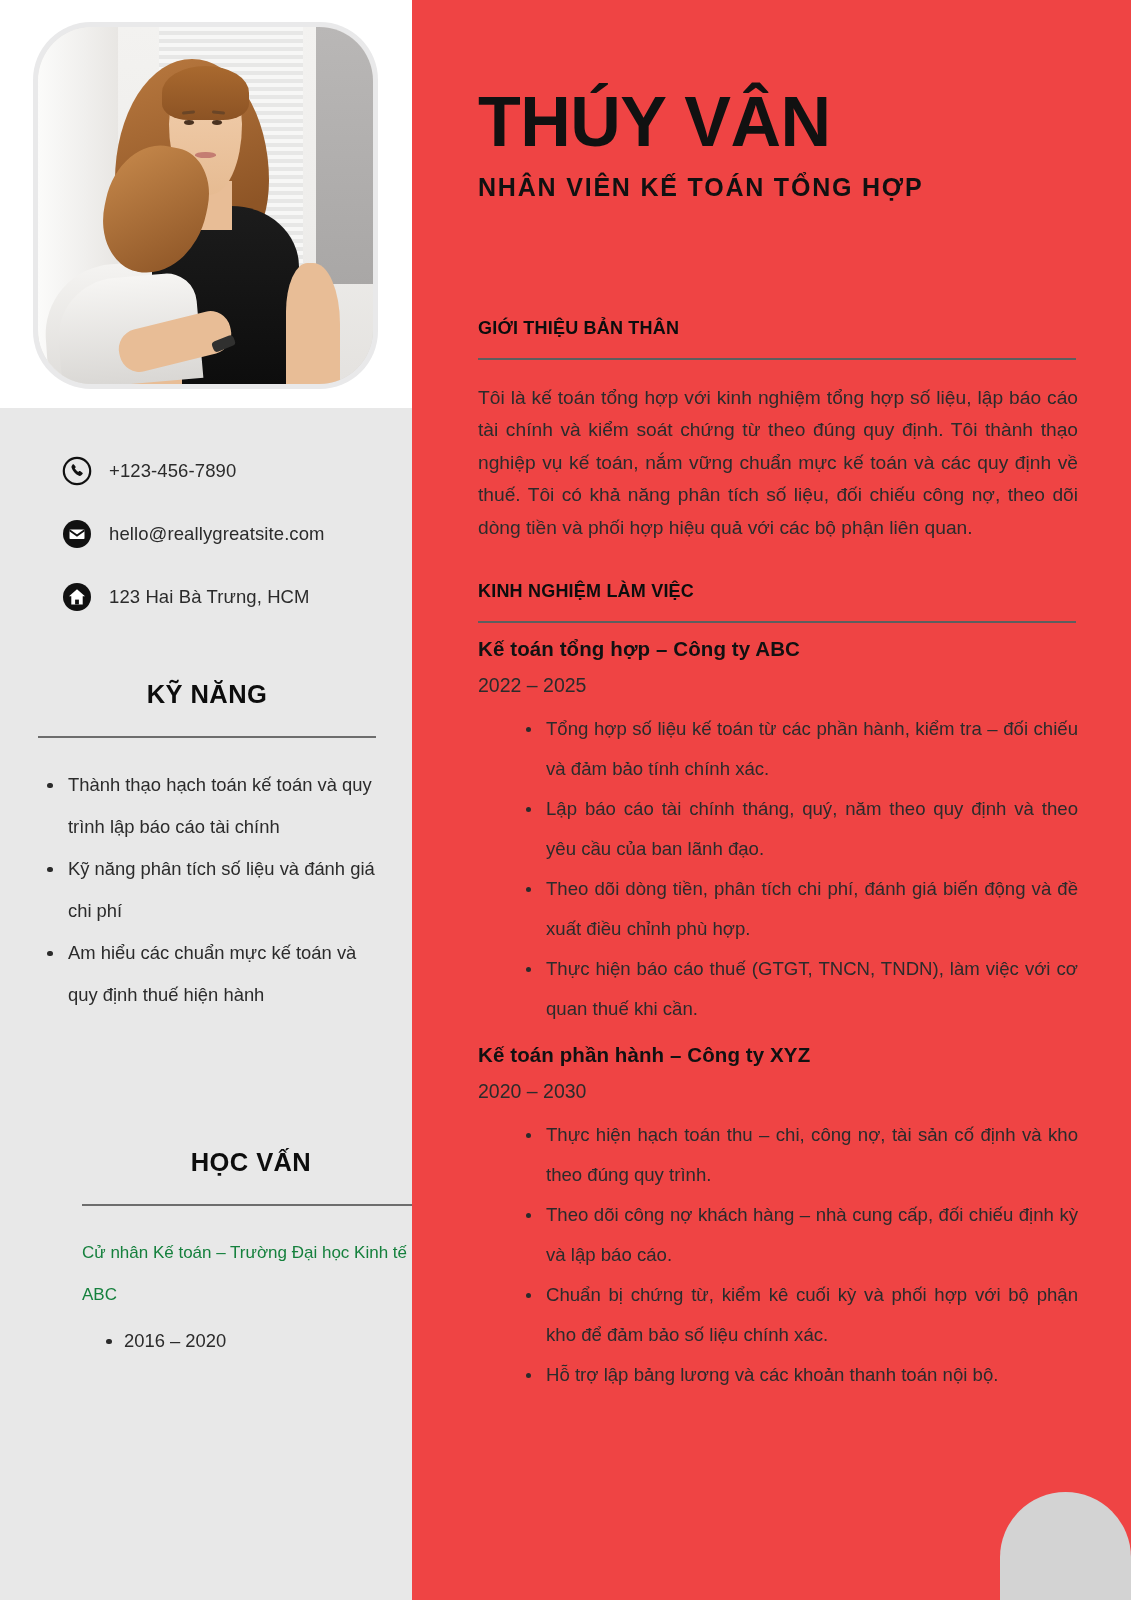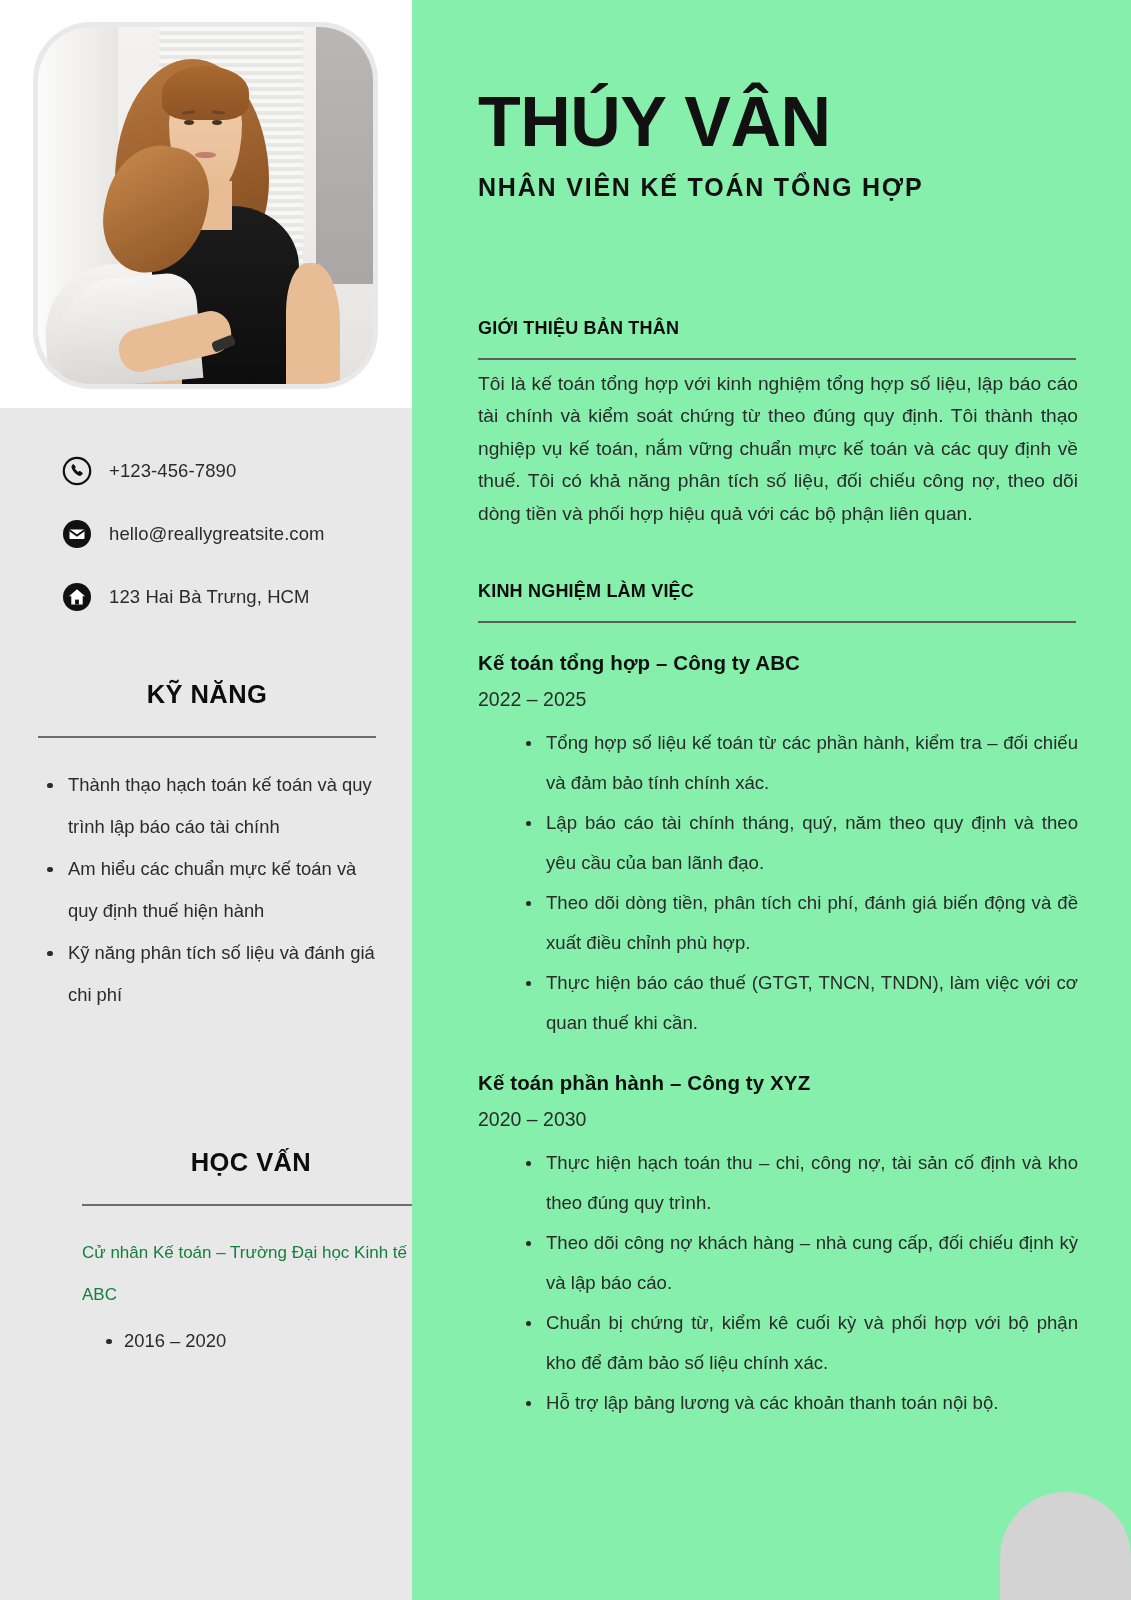--- a/index.html
+++ b/index.html
@@ -221,21 +221,21 @@
     width: 5.5px; height: 5.5px;
     background: #2b2b2b;
     border-radius: 50%;
   }
 
   
   #right-column {
     position: absolute;
     left: 412px; top: 0;
     width: 719px; height: 1600px;
-    background: #86efac;
+    background: #ef4444;
   }
 
   #name-block { position: absolute; left: 66px; top: 88px; width: 610px; }
   #full-name {
     font-size: 70px;
     font-weight: bold;
     letter-spacing: -0.5px;
     color: #111111;
     line-height: 0.98;
   }
@@ -259,28 +259,28 @@
     margin-top: 36px;
   }
   .main-rule {
     height: 1.6px;
     background: #5e5e5e;
     width: 598px;
     margin-top: 19px;
   }
 
   #about-text {
-    margin-top: 8px;
+    margin-top: 22px;
     font-size: 19.2px;
     line-height: 32.5px;
     color: #2b2b2b;
     text-align: justify;
   }
 
-  .job { margin-top: 28px; }
+  .job { margin-top: 14px; }
   .job-title-line {
     font-size: 20.5px;
     font-weight: bold;
     color: #111111;
     letter-spacing: 0.1px;
   }
   .job-dates {
     font-size: 19.5px;
     color: #2b2b2b;
     margin-top: 13px;
@@ -381,22 +381,22 @@
         <span class="contact-text">123 Hai Bà Trưng, HCM</span>
       </div>
 
     </div>
 
     <div class="side-section" id="skills-section">
       <div class="side-heading">KỸ NĂNG</div>
       <div class="side-rule"></div>
       <ul class="side-list">
         <li>Thành thạo hạch toán kế toán và quy trình lập báo cáo tài chính</li>
+        <li>Kỹ năng phân tích số liệu và đánh giá chi phí</li>
         <li>Am hiểu các chuẩn mực kế toán và quy định thuế hiện hành</li>
-        <li>Kỹ năng phân tích số liệu và đánh giá chi phí</li>
       </ul>
     </div>
 
     <div class="side-section" id="education-section">
       <div class="side-heading">HỌC VẤN</div>
       <div class="side-rule"></div>
       <div class="edu-text">Cử nhân Kế toán – Trường Đại học Kinh tế ABC</div>
       <ul class="edu-dates">
         <li>2016 – 2020</li>
       </ul>

